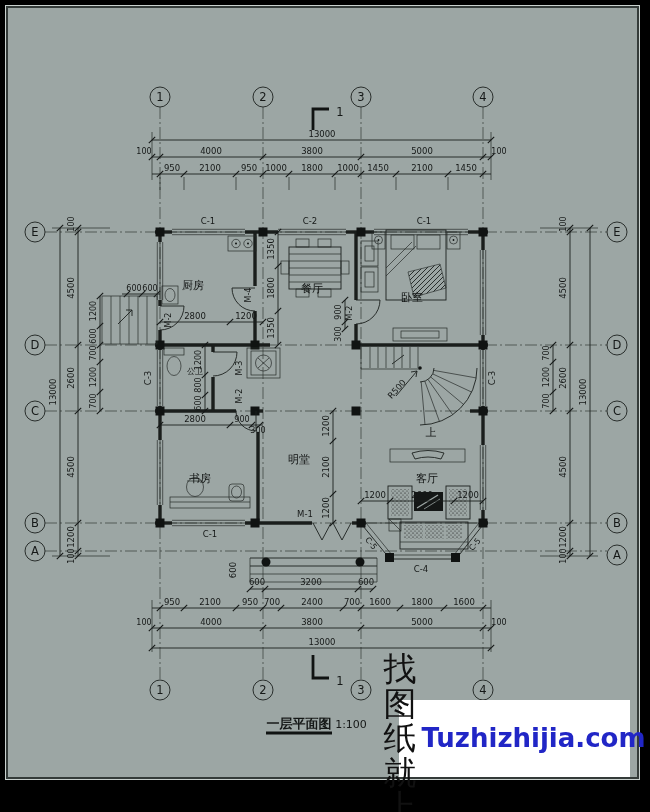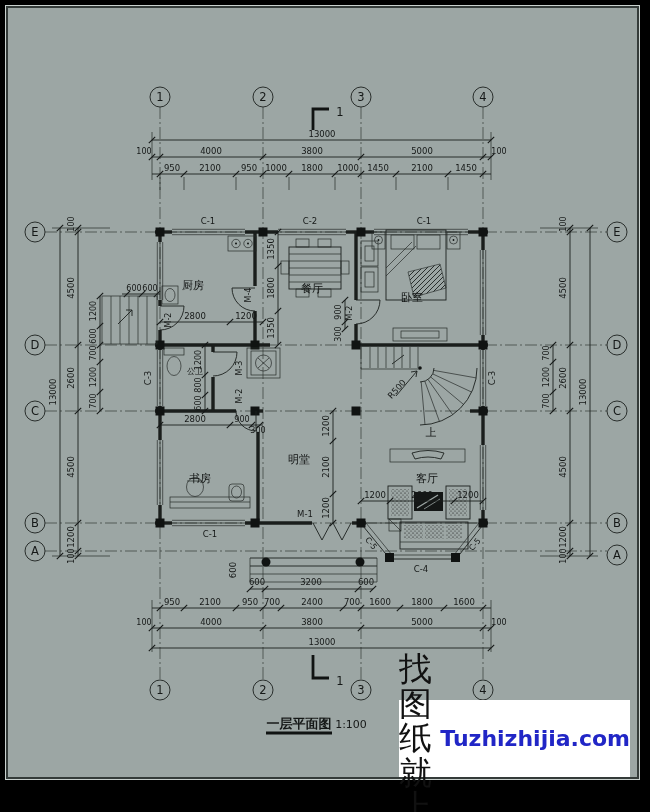--- a/index.html
+++ b/index.html
@@ -16,21 +16,21 @@
   .col{fill:#101312;stroke:none;}
   text{font-family:"DejaVu Sans",sans-serif;font-size:8.5px;fill:#151817;text-anchor:middle;}
   .cn{font-size:11px;fill:#101312;}
   .sm{font-size:8px;}
   .axt{font-size:11.5px;}
   .tl{font-size:13px;font-weight:bold;}
   .sc{font-size:11px;}
   #wm{position:absolute;left:399px;top:700px;width:231px;height:77px;background:#ffffff;
       display:flex;flex-direction:row;align-items:center;justify-content:center;line-height:1.05;}
   #wm .cnl{font-size:33px;color:#111;letter-spacing:5px;font-family:"DejaVu Sans",sans-serif;}
-  #wm .url{font-size:22px;font-weight:bold;font-family:"DejaVu Sans",sans-serif;}
+  #wm .url{font-size:26px;font-weight:bold;font-family:"DejaVu Sans",sans-serif;}
 </style>
 </head>
 <body>
 
 <div id="page">
   <div id="sheet"></div>
 
   <svg width="650" height="812" viewBox="0 0 650 812">
     <defs>
       <g id="tk">

